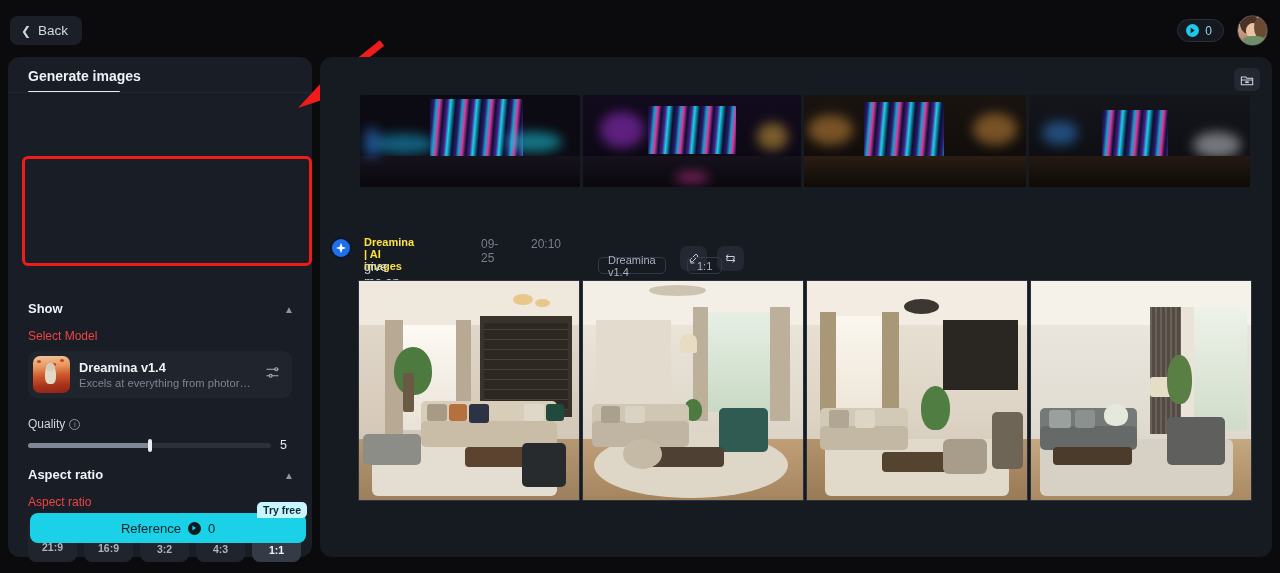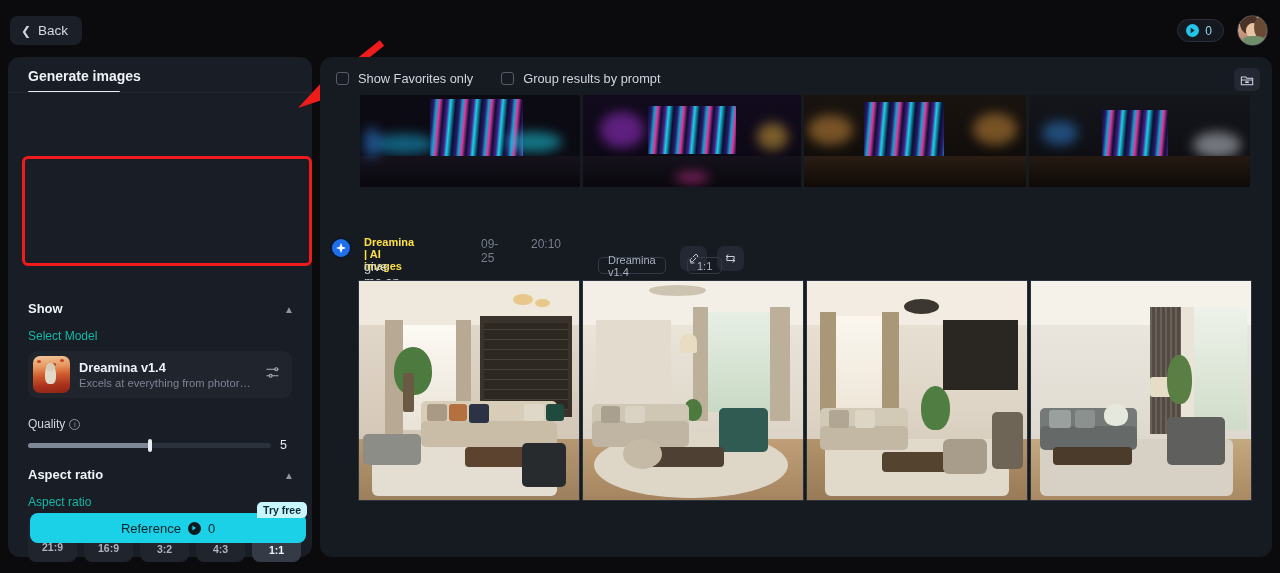--- a/index.html
+++ b/index.html
@@ -79,21 +79,21 @@
     height:24px; padding:0 11px 0 8px; border-radius:7px;
     background:#272d38; color:#d3d9e2; font-size:11.8px;
   }
   .counter { position:absolute; right:13px; bottom:14px; color:#6e7embed; }
   .counter { color:#6e7685; font-size:11.5px; }
 
   .section-hd {
     position:absolute; left:20px; color:#eef2f7; font-size:13px; font-weight:bold;
   }
   .section-chev { position:absolute; right:18px; color:#8d94a2; font-size:10px; }
-  .sub-label { position:absolute; left:20px; color:#14b8a6; font-size:12px; }
+  .sub-label { position:absolute; left:20px; color:#ef4444; font-size:12px; }
 
   .model-card {
     position:absolute; left:20px; top:294px; width:264px; height:47px;
     background:#1f242d; border-radius:9px; display:flex; align-items:center;
   }
   .model-thumb {
     width:37px; height:37px; margin-left:5px; border-radius:7px; overflow:hidden;
     position:relative;
     background: linear-gradient(175deg,#f0c9a0 0%,#e89a62 28%,#cf5a2c 52%,#a8321c 78%,#8e2414 100%);
   }
@@ -326,30 +326,20 @@
     <div class="red-outline"></div>
   </div>
 
   <svg class="red-arrow" viewBox="0 0 96 68">
     <path d="M90 3 L22 57" stroke="#f01b1b" stroke-width="7" stroke-linecap="butt"></path>
     <path d="M6 68 L30 42 L30 60 Z" fill="#f01b1b"></path>
   </svg>
 
   <div class="right-panel">
 
-    <div class="filters">
-      <div class="chk-item">
-        <span class="chk"></span>
-        <span>Show Favorites only</span>
-      </div>
-      <div class="chk-item">
-        <span class="chk"></span>
-        <span>Group results by prompt</span>
-      </div>
-    </div>
 
     <div class="archive-btn">
       <svg width="14" height="14" viewBox="0 0 16 16">
         <path d="M1.5 4.5h5l1.2 1.5h6.8v7.5h-13z" fill="none" stroke="#cfd6e0" stroke-width="1.2" stroke-linejoin="round"></path>
         <path d="M1.5 8h13" stroke="#cfd6e0" stroke-width="1.1"></path>
         <rect x="6" y="9.5" width="4" height="2" fill="#cfd6e0"></rect>
       </svg>
     </div>
 
     <div class="strip">

